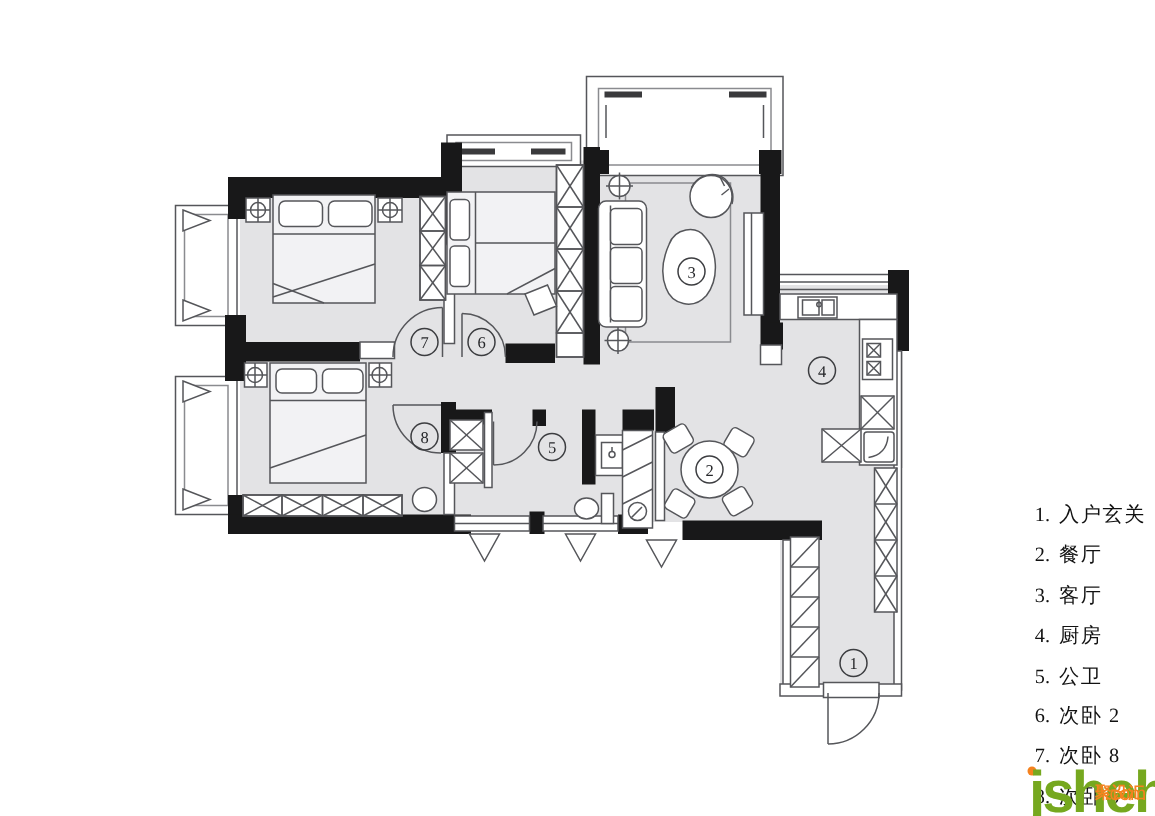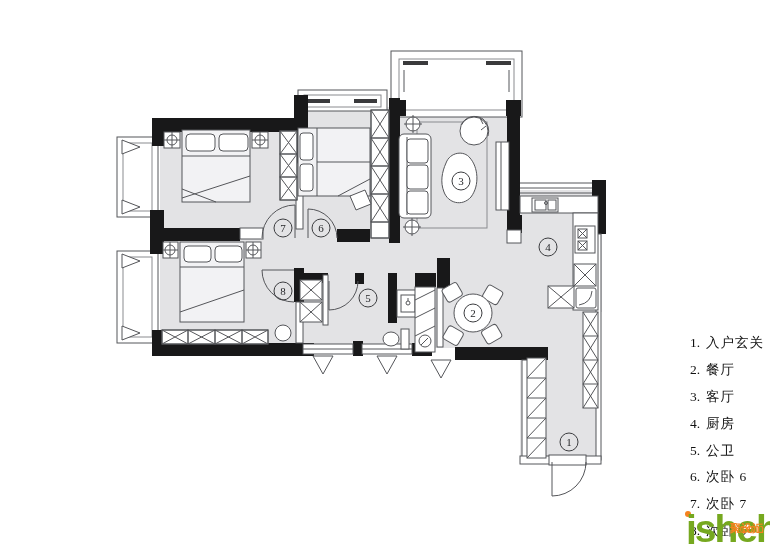--- a/index.html
+++ b/index.html
@@ -411,25 +411,25 @@
   <div class="legend-row">
     <span class="legend-num">4.</span>
     <span class="legend-label">厨房</span>
   </div>
   <div class="legend-row">
     <span class="legend-num">5.</span>
     <span class="legend-label">公卫</span>
   </div>
   <div class="legend-row">
     <span class="legend-num">6.</span>
-    <span class="legend-label">次卧 6</span>
+    <span class="legend-label">次卧 2</span>
   </div>
   <div class="legend-row">
     <span class="legend-num">7.</span>
-    <span class="legend-label">次卧 7</span>
+    <span class="legend-label">次卧 8</span>
   </div>
   <div class="legend-row">
     <span class="legend-num">8.</span>
     <span class="legend-label">次卧 5</span>
   </div>
 </div>
 
 <div id="logo">
   <span class="logo-dot"></span>
   <span class="logo-name">jsheh</span>

